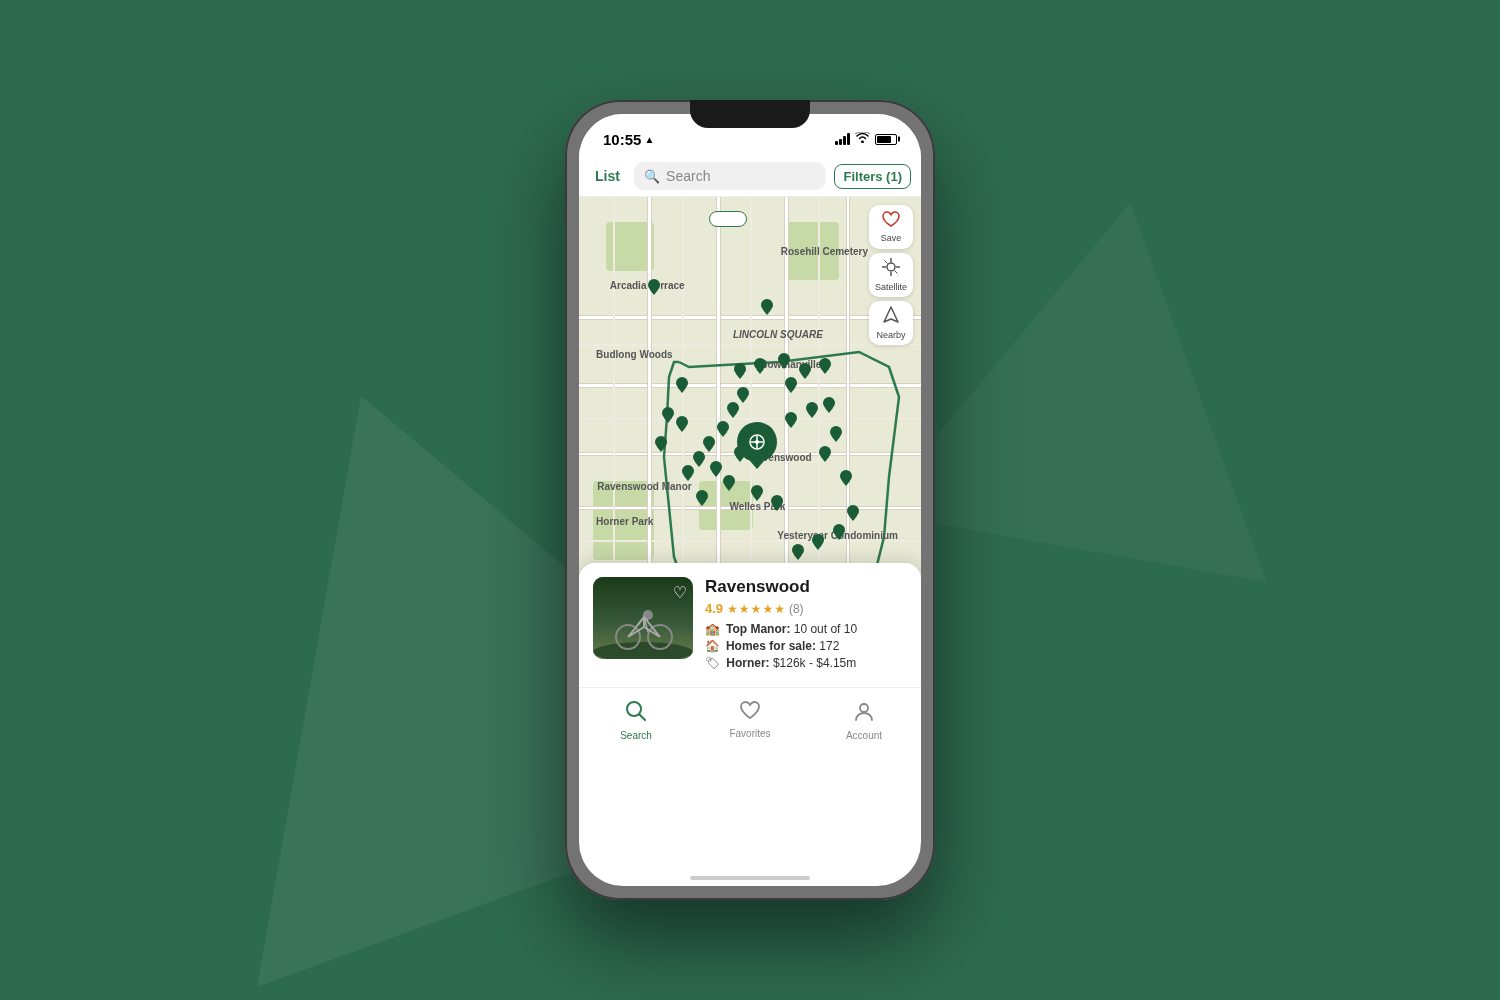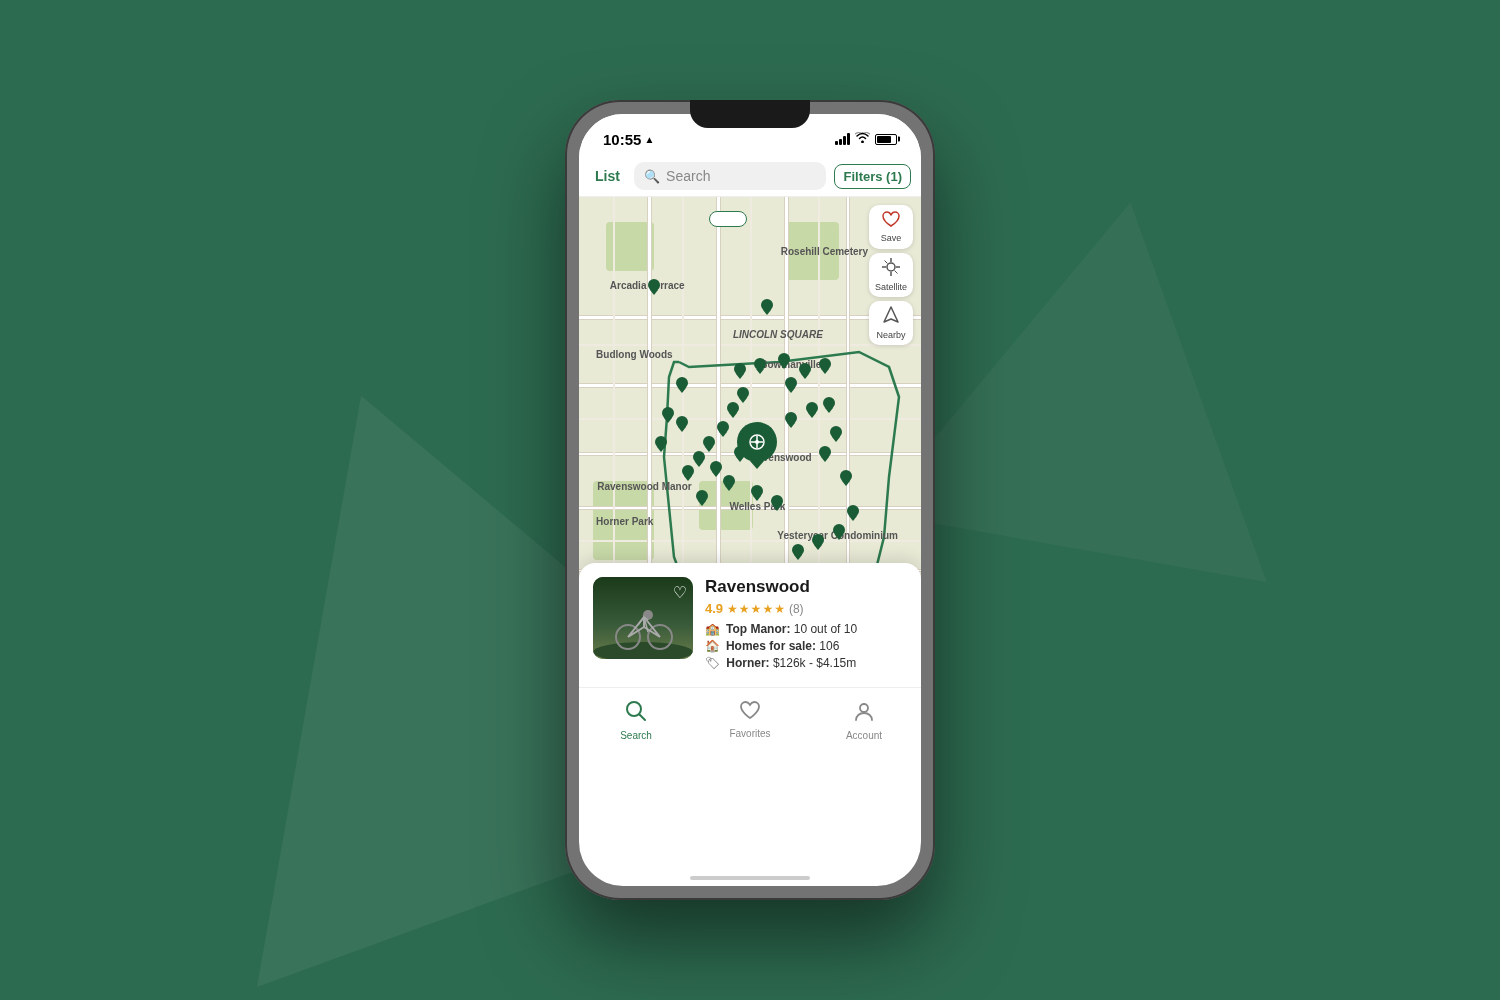--- a/index.html
+++ b/index.html
@@ -698,21 +698,21 @@
             <span class="detail-icon">🏫</span>
             <span class="detail-text">
               <strong>Top Manor: </strong>
               <span>10 out of 10</span>
             </span>
           </div>
           <div class="card-detail">
             <span class="detail-icon">🏠</span>
             <span class="detail-text">
               <strong>Homes for sale: </strong>
-              <span>106</span>
+              <span>172</span>
             </span>
           </div>
           <div class="card-detail">
             <span class="detail-icon">🏷</span>
             <span class="detail-text">
               <strong>Horner: </strong>
               <span>$126k - $4.15m</span>
             </span>
           </div>
         </div>

